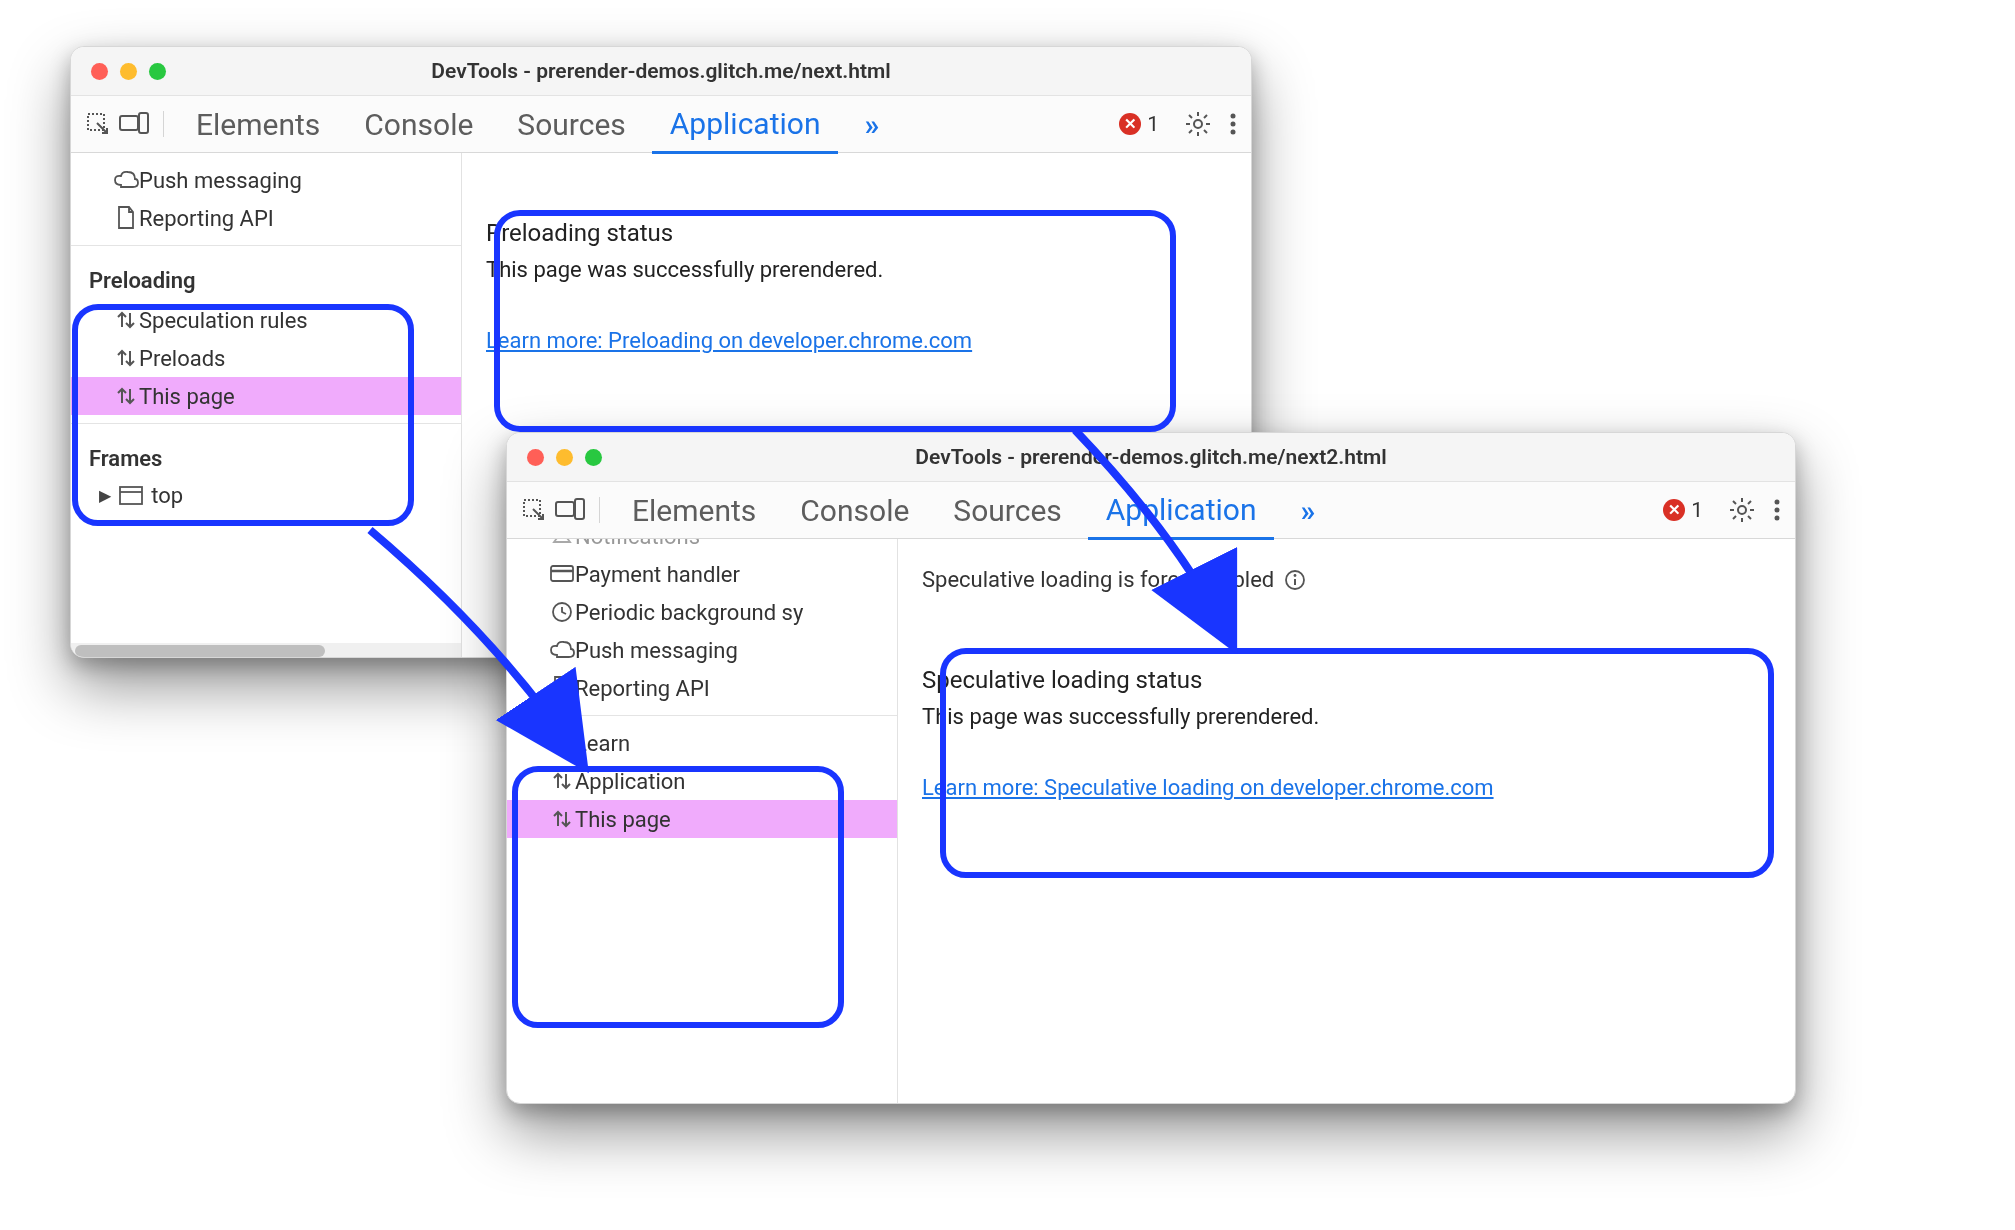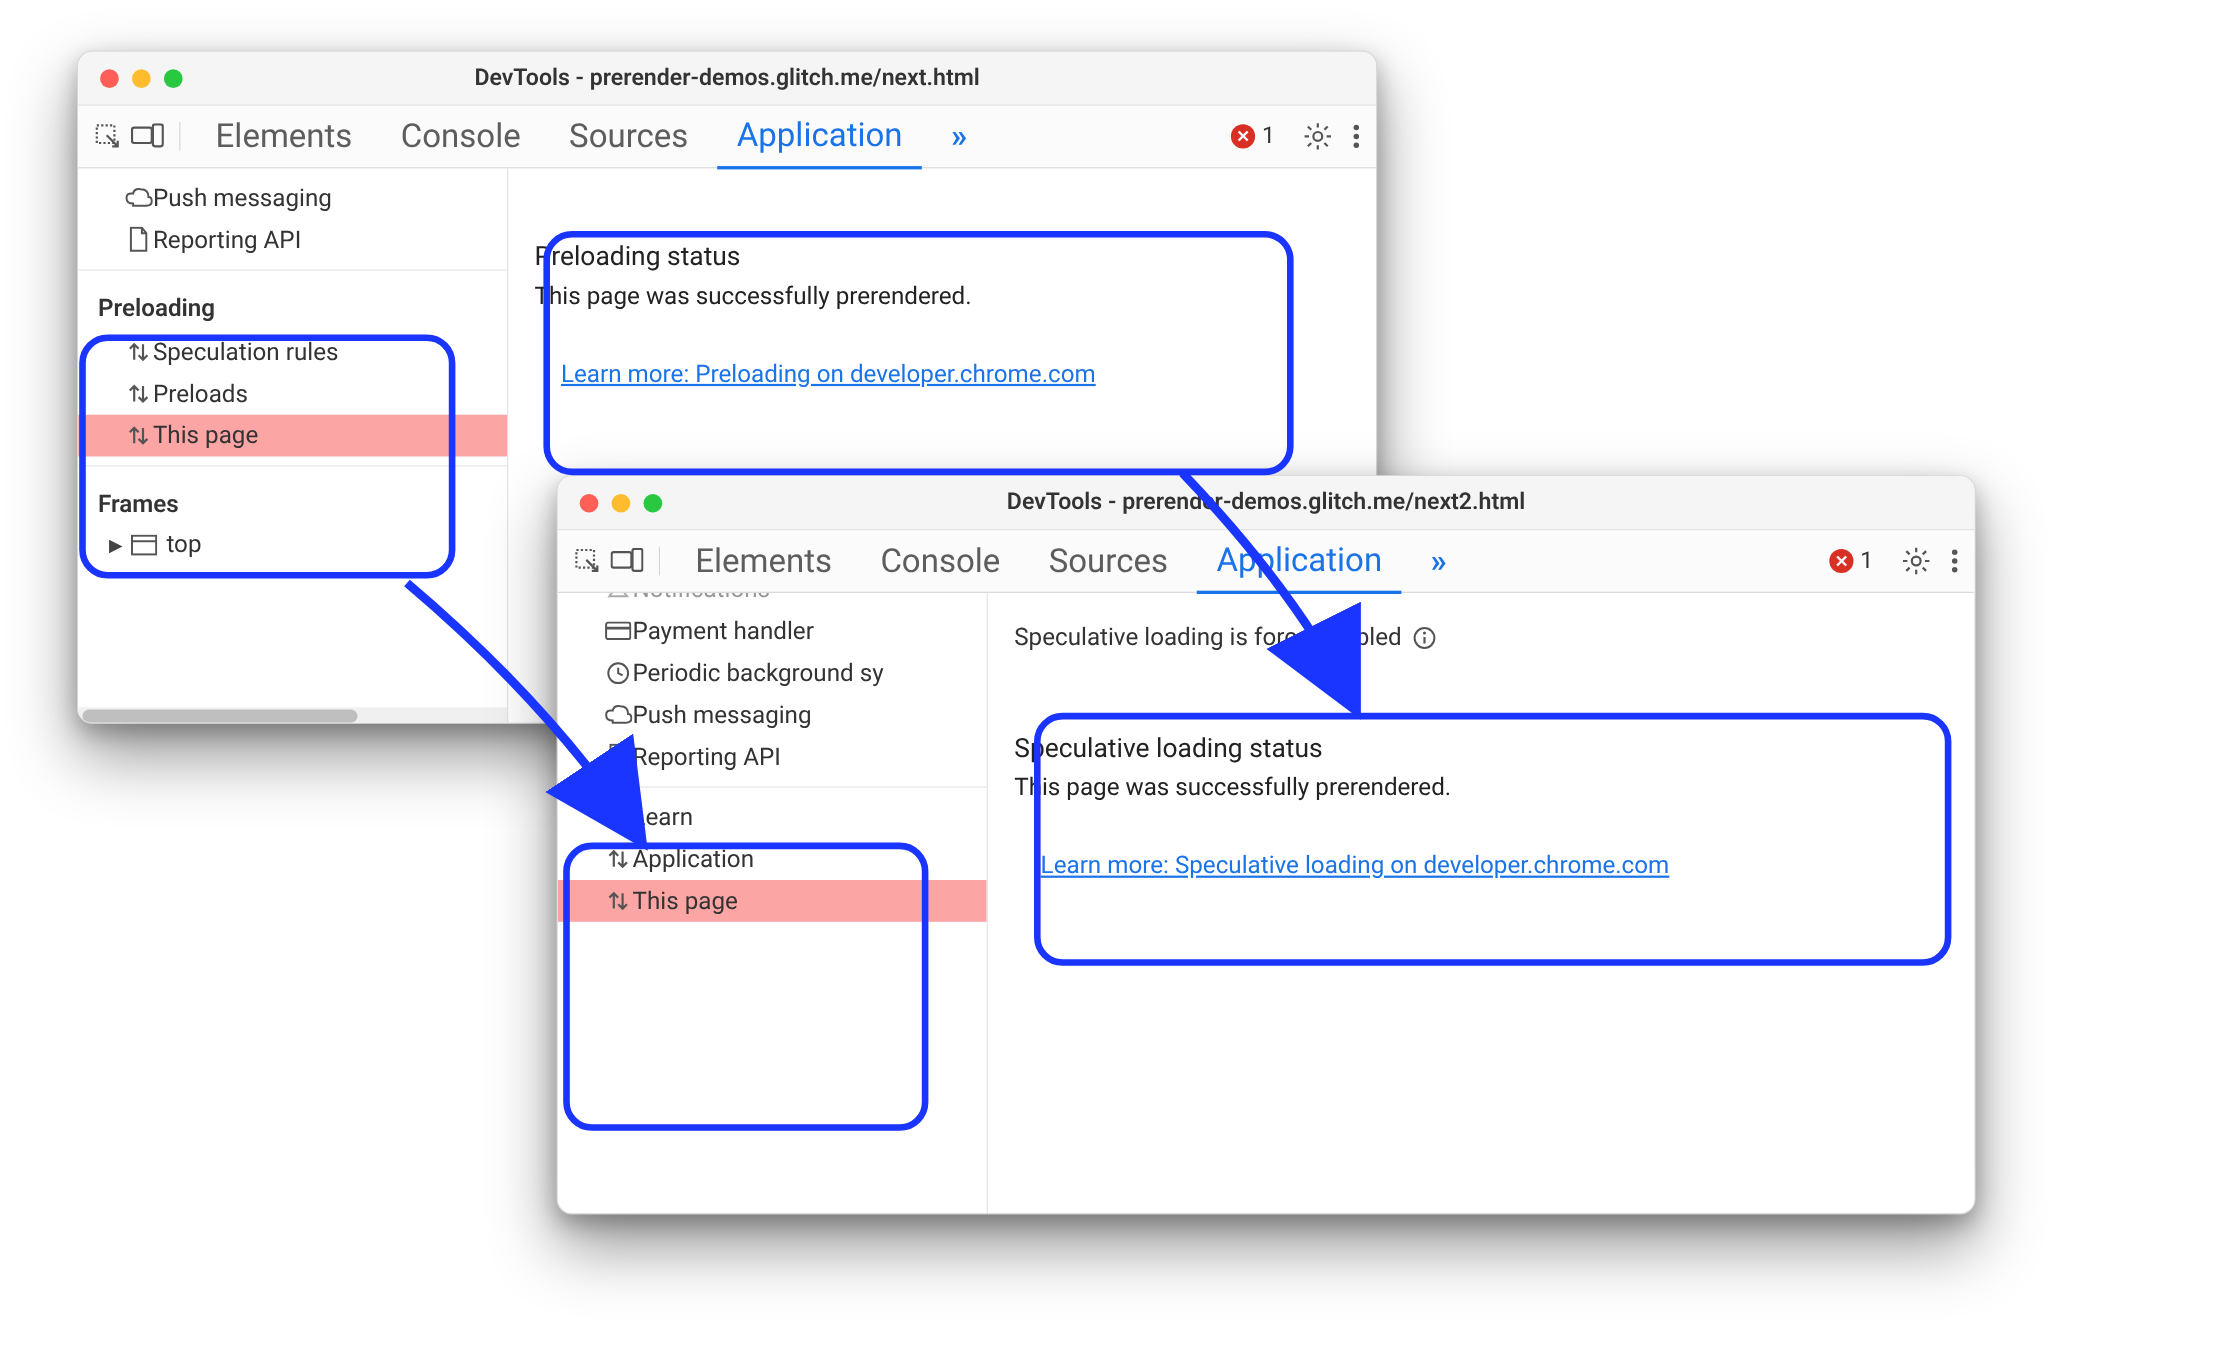--- a/index.html
+++ b/index.html
@@ -19,27 +19,27 @@
   .toolbtn{cursor:pointer;display:flex;align-items:center;justify-content:center;color:#5a5a5a;}
   .spacer{flex:1;}
   .err{display:flex;align-items:center;gap:6px;color:#333;font-size:21px;}
   .err-circle{width:22px;height:22px;border-radius:50%;background:#d93025;color:#fff;display:flex;align-items:center;justify-content:center;font-size:15px;font-weight:700;}
   .body{display:flex;height:calc(100% - 104px);}
   .sidebar{width:390px;min-width:390px;border-right:1px solid #e2e2e2;overflow:hidden;position:relative;font-size:22px;}
   .sidebar-inner{padding:8px 0 0 0;}
   .sec-title{font-weight:600;color:#333;padding:14px 18px 8px 18px;font-size:22px;}
   .item{display:flex;align-items:center;padding:6px 18px 6px 42px;cursor:pointer;color:#333;}
   .item .ic{width:26px;height:26px;display:flex;align-items:center;justify-content:center;color:#575757;}
-  .item.selected{background:#fca5a5;}
+  .item.selected{background:#f0abfc;}
   .hr{height:1px;background:#e4e4e4;margin:8px 0;}
   .frame-item{display:flex;align-items:center;gap:8px;padding:4px 18px 4px 28px;color:#333;}
   .main{flex:1;padding:22px 24px;font-size:22px;color:#222;overflow:hidden;position:relative;}
   .panel-title{font-weight:400;font-size:24px;margin-bottom:10px;}
   .panel-text{margin-bottom:28px;}
-  .link{color:#1a73e8;text-decoration:underline;cursor:pointer;margin-left:24px;}
+  .link{color:#1a73e8;text-decoration:underline;cursor:pointer;}
   .scrollbar{position:absolute;left:0;right:0;bottom:0;height:16px;background:#f0f0f0;}
   .scrollthumb{position:absolute;left:4px;top:2px;height:12px;width:250px;background:#bfbfbf;border-radius:6px;}
   .right-scroll{position:absolute;right:-2px;top:0;bottom:0;width:14px;background:#f3f3f3;}
   .force-bar{display:flex;align-items:center;gap:10px;padding:6px 0 28px 0;font-size:22px;color:#333;}
   .highlight{position:absolute;border:6px solid #1935ff;border-radius:26px;pointer-events:none;z-index:50;}
   .arrow-svg{position:absolute;z-index:60;pointer-events:none;}
   svg{display:block;}
 </style>
 </head>
 <body>

